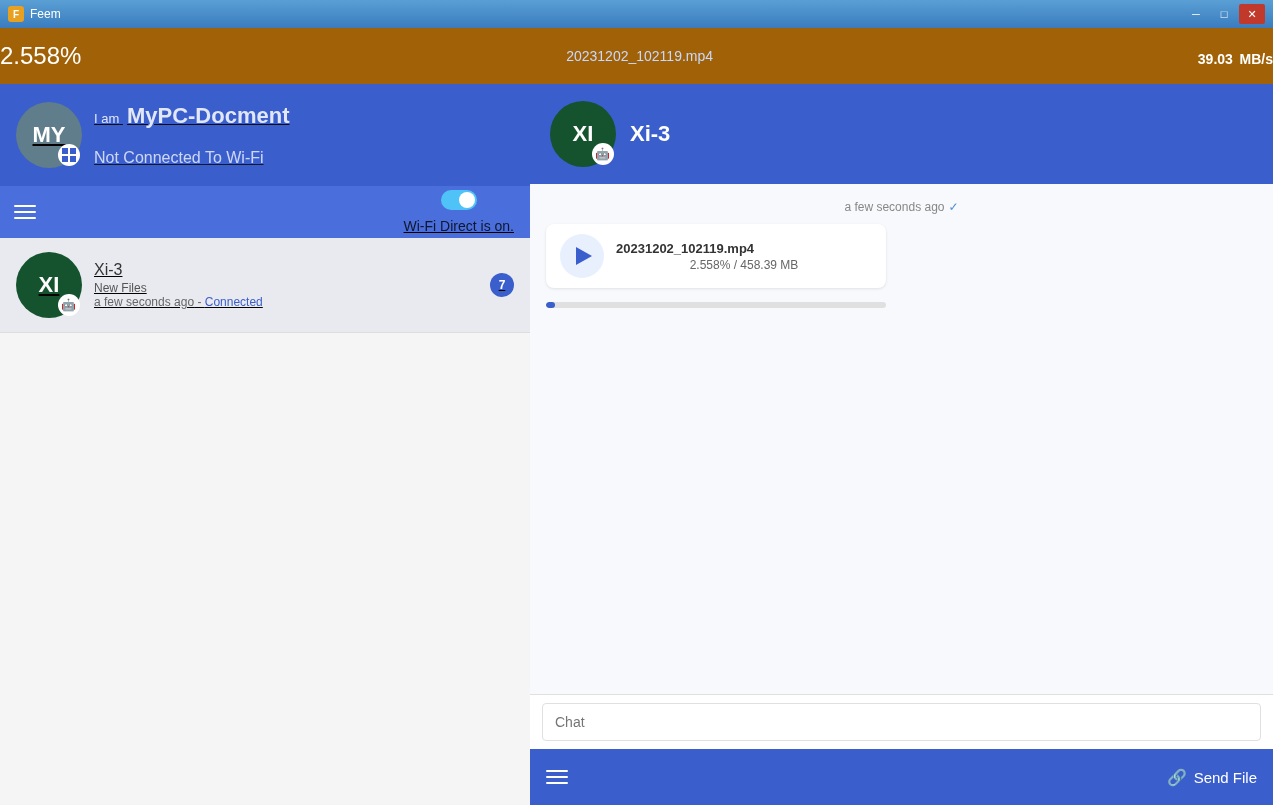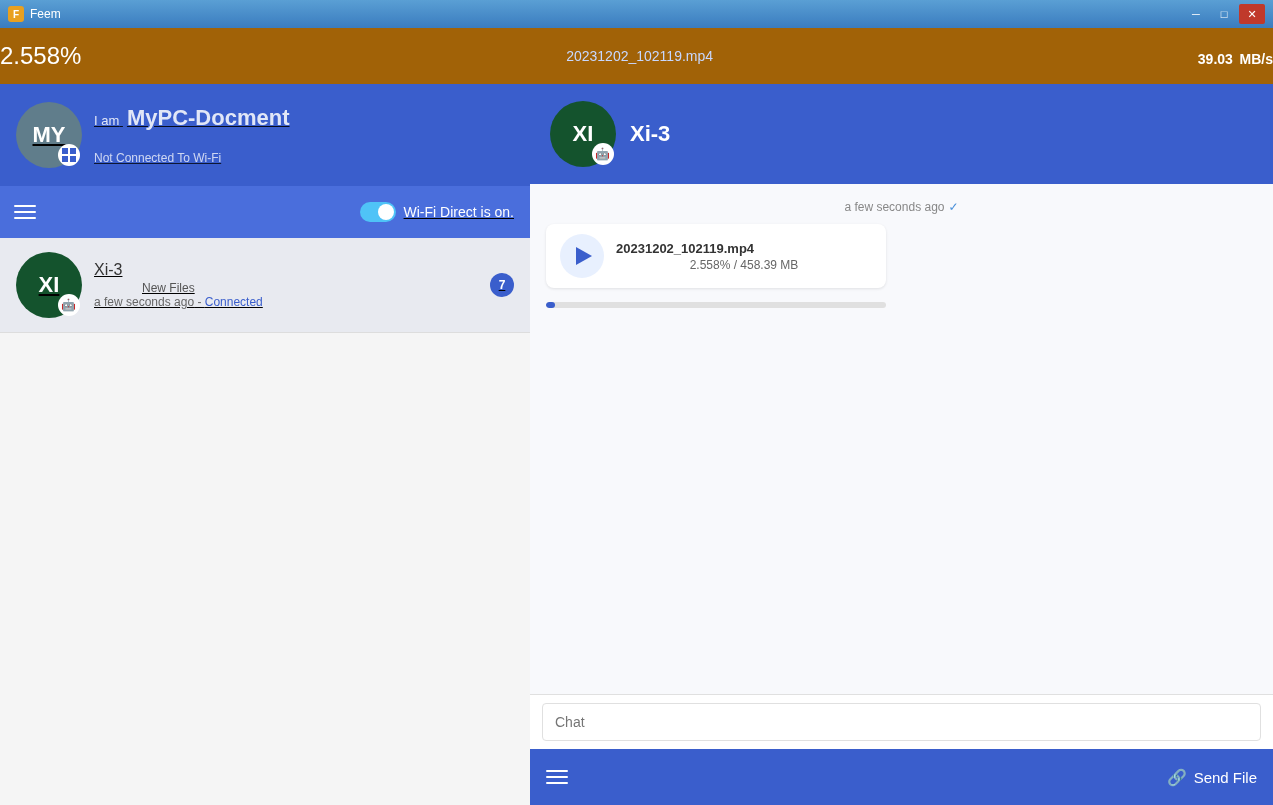--- a/index.html
+++ b/index.html
@@ -152,21 +152,21 @@
       color: #4caf8a;
     }
     .my-device-info {
       color: white;
     }
     .my-device-label {
       font-size: 13px;
       opacity: 0.85;
     }
     .my-device-wifi {
-      font-size: 12px;
+      font-size: 16px;
       opacity: 0.75;
       margin-top: 20px;
     }
 
     
     .wifi-direct-bar {
       background: #4a6edc;
       height: 52px;
       display: flex;
       align-items: center;
@@ -179,25 +179,26 @@
       gap: 4px;
       cursor: pointer;
     }
     .hamburger-line {
       width: 22px;
       height: 2px;
       background: white;
       border-radius: 1px;
     }
     .wifi-direct-text {
-      color: #ffffff;
+      color: #0f172a;
       font-size: 14px;
       display: flex;
       align-items: center;
       gap: 8px;
+      flex-direction: column;
     }
     .toggle-switch {
       width: 36px;
       height: 20px;
       background: #4fc3f7;
       border-radius: 10px;
       position: relative;
     }
     .toggle-knob {
       position: absolute;
@@ -236,21 +237,20 @@
       font-size: 12px;
       color: #666;
       margin-top: 2px;
     }
     .device-item-status .connected-link {
       color: #3a5ecc;
       text-decoration: none;
     }
     .device-item-status .sub-label {
       color: #555;
-      margin-left: 48px;
     }
     .notification-badge {
       background: #3a5ecc;
       color: white;
       border-radius: 50%;
       width: 24px;
       height: 24px;
       display: flex;
       align-items: center;
       justify-content: center;

